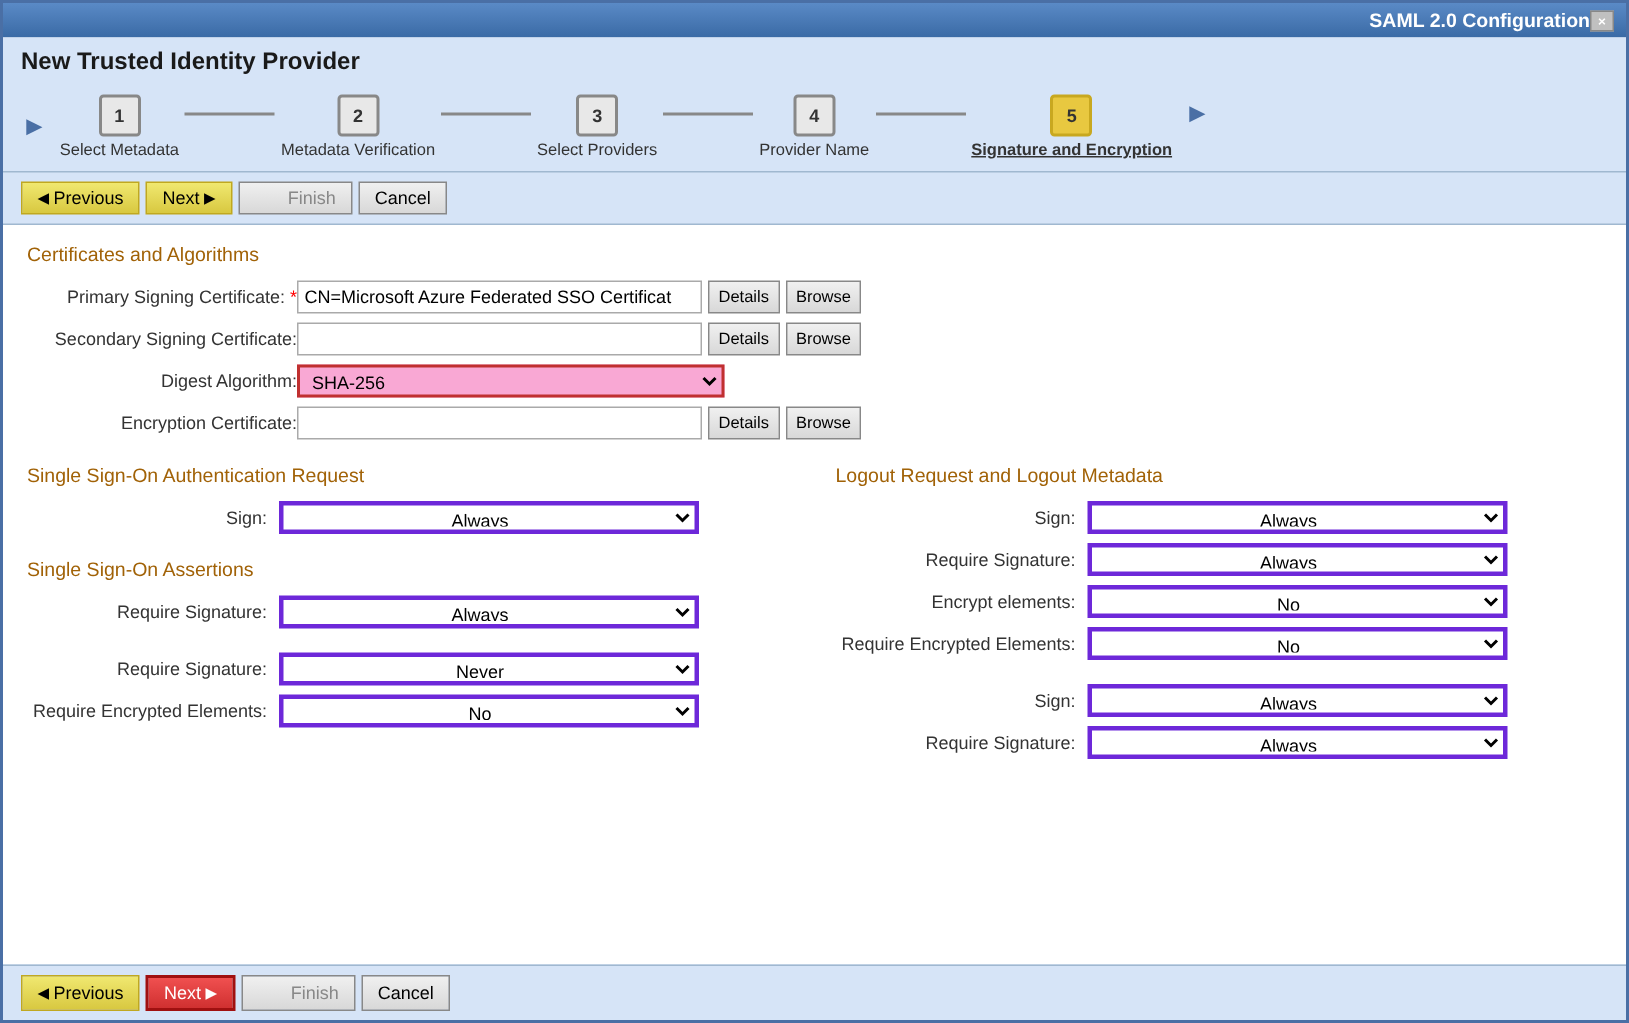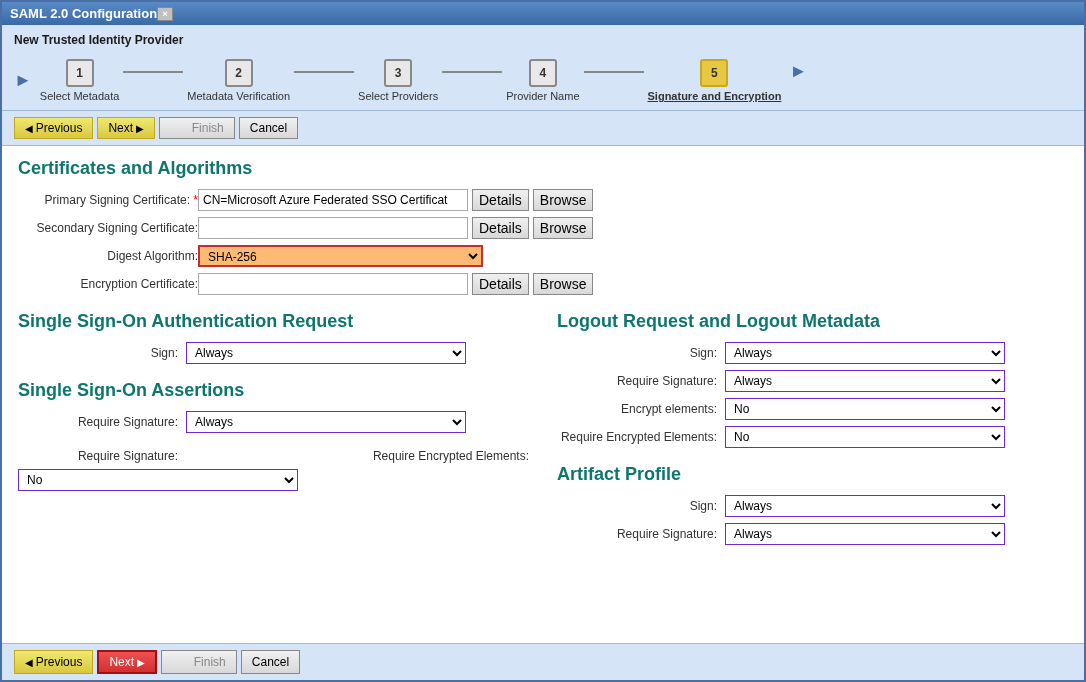--- a/index.html
+++ b/index.html
@@ -16,21 +16,21 @@
     }
 
     .title-bar {
       background: linear-gradient(to bottom, #5a8ac6, #3a6aa5);
       color: white;
       padding: 4px 8px;
       font-size: 13px;
       font-weight: bold;
       display: flex;
       align-items: center;
-      justify-content: flex-start;
+      justify-content: flex-end;
       flex-shrink: 0;
     }
 
     .title-bar-controls {
       display: flex;
       gap: 4px;
     }
 
     .title-btn {
       width: 16px;
@@ -47,21 +47,21 @@
     .content-area {
       background: #d6e4f7;
       flex: 1;
       display: flex;
       flex-direction: column;
       overflow: hidden;
     }
 
     .page-title {
       padding: 8px 12px 4px;
-      font-size: 12px;
+      font-size: 16px;
       font-weight: bold;
       color: #1a1a1a;
       background: #d6e4f7;
     }
 
     .wizard-steps {
       display: flex;
       align-items: center;
       padding: 8px 12px;
       background: #d6e4f7;
@@ -173,24 +173,24 @@
       flex: 1;
       overflow-y: auto;
       padding: 12px 16px;
       background: #fff;
       display: flex;
       flex-direction: column;
       gap: 16px;
     }
 
     .section-title {
-      font-size: 18px;
-      font-weight: bold;
+      font-size: 13px;
+      font-weight: normal;
       margin-bottom: 10px;
-      color: #0f766e;
+      color: #a16207;
     }
 
     .form-grid {
       display: grid;
       grid-template-columns: 180px 1fr;
       gap: 6px 0;
       align-items: center;
       max-width: 580px;
     }
 
@@ -225,32 +225,32 @@
     .form-input-medium {
       width: 270px;
     }
 
     .form-select {
       border: 2px solid #c03030;
       padding: 2px 4px;
       font-size: 12px;
       height: 22px;
       width: 285px;
-      background: #fdba74;
+      background: #f9a8d4;
     }
 
     .form-select-normal {
       border: 1px solid #aaa;
     }
 
     .btn-small {
       padding: 2px 6px;
       border: 1px solid #888;
       cursor: pointer;
-      font-size: 14px;
+      font-size: 11px;
       background: linear-gradient(to bottom, #f0f0f0, #d8d8d8);
       height: 22px;
     }
 
     .two-column-layout {
       display: flex;
       gap: 28px;
     }
 
     .column-section {
@@ -259,25 +259,26 @@
 
     .form-grid-2 {
       display: grid;
       grid-template-columns: 160px 1fr;
       gap: 6px 8px;
       align-items: center;
     }
 
     .form-select-full {
       width: 280px;
-      border: 1px solid #6d28d9;
+      border: 3px solid #6d28d9;
       padding: 2px 4px;
       font-size: 12px;
       height: 22px;
       background: white;
+      text-align: center;
     }
 
     .bottom-toolbar {
       display: flex;
       gap: 4px;
       padding: 6px 12px;
       background: #d6e4f7;
       border-top: 1px solid #a0b8d0;
       flex-shrink: 0;
     }
@@ -412,20 +413,25 @@
                 <option>Always</option>
                 <option>Never</option>
                 <option>Optional</option>
               </select>
             </div>
           </div>
 
           <div>
             <div class="form-grid-2">
               <label class="form-label">Require Signature:</label>
+              <select class="form-select-full form-select-normal">
+                <option>Never</option>
+                <option>Always</option>
+                <option>Optional</option>
+              </select>
               <label class="form-label">Require Encrypted Elements:</label>
               <select class="form-select-full form-select-normal">
                 <option>No</option>
                 <option>Yes</option>
               </select>
             </div>
           </div>
 
         </div>
 
@@ -453,21 +459,20 @@
               </select>
               <label class="form-label">Require Encrypted Elements:</label>
               <select class="form-select-full form-select-normal">
                 <option>No</option>
                 <option>Yes</option>
               </select>
             </div>
           </div>
 
           <div>
-            <div class="section-title">Artifact Profile</div>
             <div class="form-grid-2">
               <label class="form-label">Sign:</label>
               <select class="form-select-full form-select-normal">
                 <option>Always</option>
                 <option>Never</option>
                 <option>Optional</option>
               </select>
               <label class="form-label">Require Signature:</label>
               <select class="form-select-full form-select-normal">
                 <option>Always</option>

